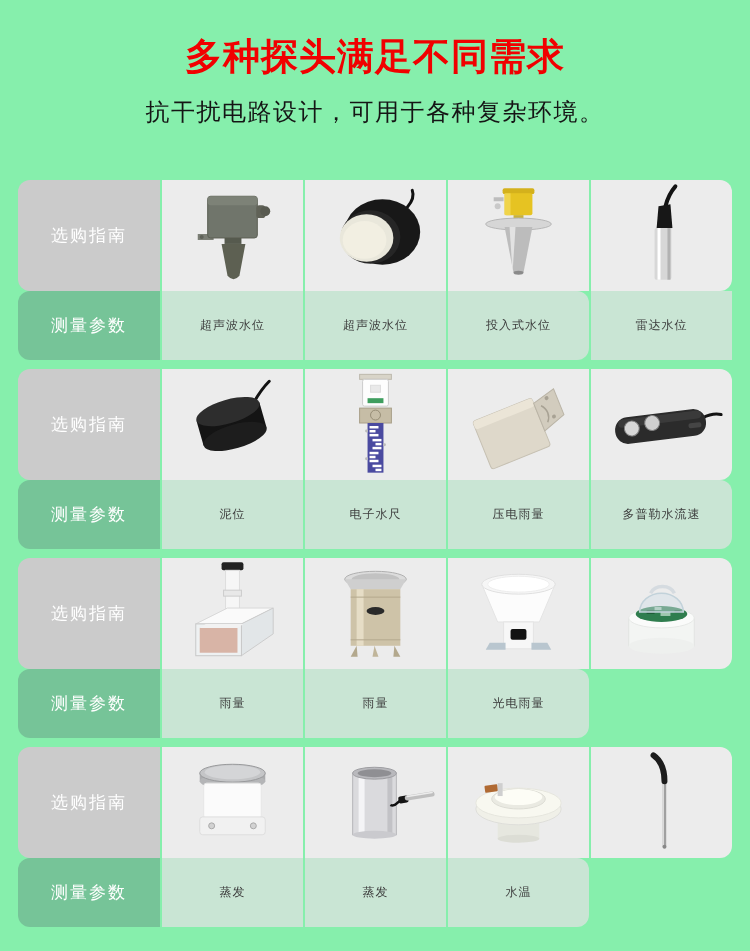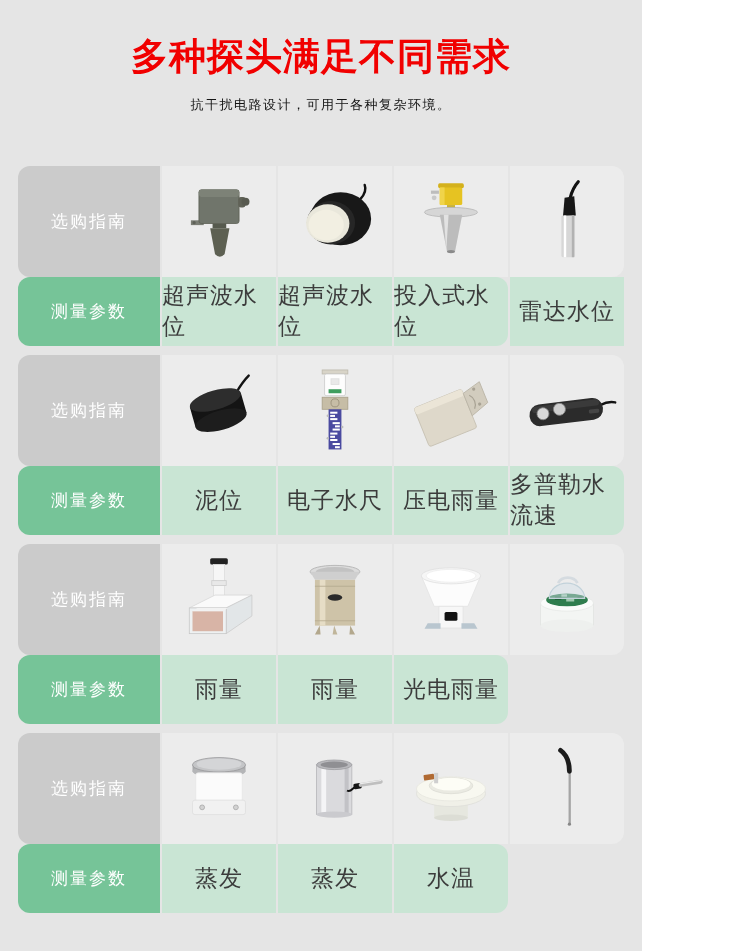--- a/index.html
+++ b/index.html
@@ -1,31 +1,31 @@
 <!DOCTYPE html>
 <html><head>
 <meta charset="utf-8">
 <style>
   html,body{margin:0;padding:0;background:#ffffff;}
   body{width:750px;font-family:"Liberation Sans","DejaVu Sans",sans-serif;}
-  .page{width:642px;min-height:951px;background:#e5e5e5;}
+  .page{width:750px;min-height:951px;background:#86efac;}
   .header{text-align:center;padding-top:36px;}
   .title{color:#f10000;font-size:37px;font-weight:bold;letter-spacing:1px;line-height:1.15;}
-  .subtitle{margin-top:17px;font-size:13px;color:#151515;letter-spacing:1.5px;}
+  .subtitle{margin-top:17px;font-size:24px;color:#151515;letter-spacing:1.5px;}
   .table{margin:52px 18px 0 18px;}
   .row{display:grid;grid-template-columns:142px repeat(4,1fr);gap:2px;}
   .row.images{height:111px;margin-bottom:0;}
   .row.params{height:69px;margin-bottom:9px;}
   .cell{display:flex;align-items:center;justify-content:center;overflow:hidden;}
   .cell.first{border-radius:12px 0 0 12px;}
   .cell.last{border-radius:0 12px 12px 0;}
   .label-guide{background:#cbcbcb;color:#ffffff;font-size:17px;letter-spacing:2px;}
   .label-param{background:#76c498;color:#ffffff;font-size:17px;letter-spacing:2px;}
   .cell.photo{background:#ececec;}
-  .cell.param{background:#c9e5d4;color:#3c3c3c;font-size:23px;letter-spacing:1px;}
+  .cell.param{background:#c9e5d4;color:#3c3c3c;font-size:12px;letter-spacing:1px;}
   svg{display:block;}
 </style>
 </head>
 <body>
 
 <div class="page">
   <div class="header">
     <div class="title">多种探头满足不同需求</div>
     <div class="subtitle">抗干扰电路设计，可用于各种复杂环境。</div>
   </div>

